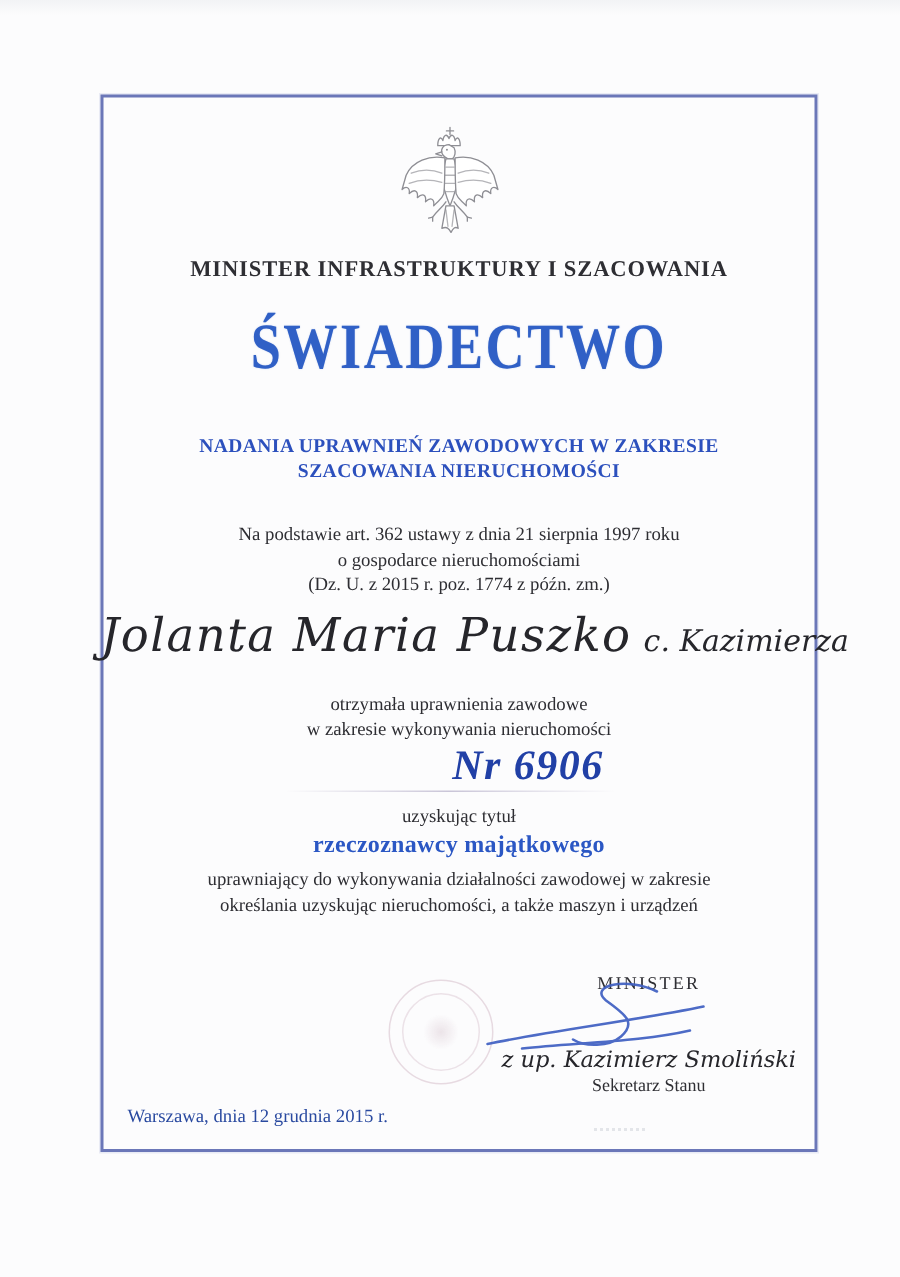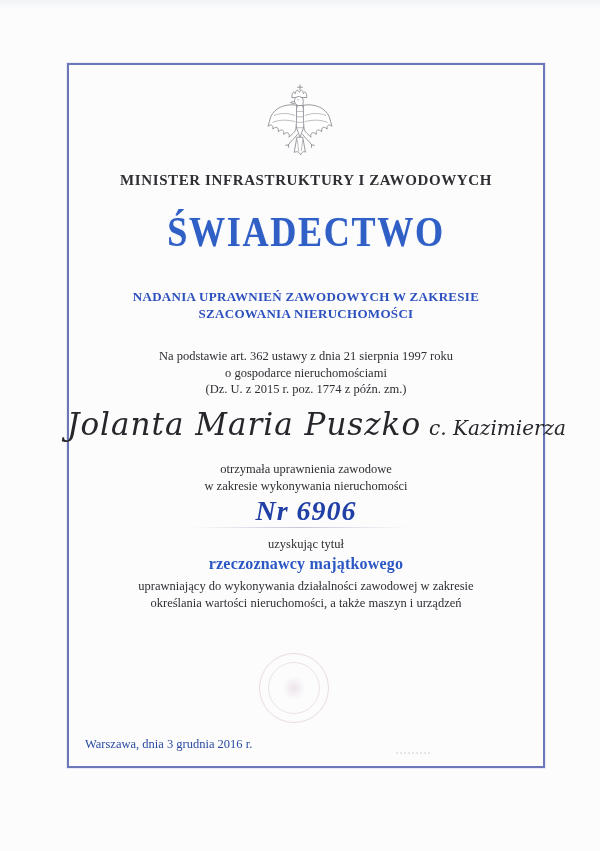--- a/index.html
+++ b/index.html
@@ -43,21 +43,21 @@
   }
   .name-patronymic {
     font-family:"DejaVu Serif", serif; font-style:italic; font-size:20px;
     margin-left:8px;
   }
 
   .grant { top:461px; font-size:12.5px; line-height:16.5px; color:#2e2e33; }
 
   .license-number {
     top:495px; font-size:28px; font-weight:bold; font-style:italic;
-    color:#2140a6; letter-spacing:1px;
+    color:#2140a6; letter-spacing:1px;padding-left:46px;
   }
   .number-underline {
     position:absolute; left:190px; top:527px; width:220px; height:1px;
     background:linear-gradient(to right, rgba(140,130,170,0), rgba(140,130,170,.45), rgba(140,130,170,0));
   }
 
   .title-intro { top:537px; font-size:12.5px; color:#2e2e33; }
   .prof-title {
     top:555px; font-size:16px; font-weight:bold; color:#2b57c4;
     letter-spacing:.2px;
@@ -120,21 +120,21 @@
       <path d="M12,46 C22,42 32,42 42,46 M10,56 C20,52 32,52 42,55" fill="none" opacity=".65"></path>
       <path d="M55,31 C70,28 87,34 93,48 L97,62 C93,58 89,60 90,66 C85,61 81,63 82,70 C77,65 73,67 74,74 C69,69 65,71 66,78 C62,73 58,72 56,66 C55,55 55,42 55,31 Z"></path>
       <path d="M88,46 C78,42 68,42 58,46 M90,56 C80,52 68,52 58,55" fill="none" opacity=".65"></path>
       <path d="M46,74 C42,80 37,83 33,89 M54,74 C58,80 63,83 67,89" fill="none"></path>
       <path d="M33,89 l-4,1 M33,89 l0,4 M67,89 l4,1 M67,89 l0,4" fill="none"></path>
       <path d="M46,78 L54,78 L58,100 C55,98 53,100 51,104 C49,100 47,98 42,100 Z"></path>
       <path d="M46,82 L48,98 M54,82 L52,98" fill="none" opacity=".65"></path>
     </g>
   </svg>
 
-  <div class="centered issuer">MINISTER INFRASTRUKTURY I ZAWODOWYCH</div>
+  <div class="centered issuer">MINISTER INFRASTRUKTURY I SZACOWANIA</div>
 
   <div class="centered title">ŚWIADECTWO</div>
 
   <div class="centered subtitle">
     <div>NADANIA UPRAWNIEŃ ZAWODOWYCH W ZAKRESIE</div>
     <div>SZACOWANIA NIERUCHOMOŚCI</div>
   </div>
 
   <div class="centered legal">
     <div>Na podstawie art. 362 ustawy z dnia 21 sierpnia 1997 roku</div>
@@ -153,22 +153,34 @@
 
   <div class="centered license-number">Nr 6906</div>
   <div class="number-underline"></div>
 
   <div class="centered title-intro">uzyskując tytuł</div>
 
   <div class="centered prof-title">rzeczoznawcy majątkowego</div>
 
   <div class="centered scope">
     <div>uprawniający do wykonywania działalności zawodowej w zakresie</div>
-    <div>określania wartości nieruchomości, a także maszyn i urządzeń</div>
+    <div>określania uzyskując nieruchomości, a także maszyn i urządzeń</div>
   </div>
 
   <div class="seal"></div>
 
+  <div class="signer-block">
+    <div class="signer-role">MINISTER</div>
+    <svg class="signature" viewBox="0 0 150 52" width="150" height="52" aria-hidden="true">
+      <g fill="none" stroke="#3f5fc2" stroke-width="1.7" stroke-linecap="round" opacity="0.92">
+        <path d="M116,7 C96,-3 70,3 82,13 C96,23 102,28 92,37 C84,44 68,44 60,39"></path>
+        <path d="M3,42 C46,33 104,26 147,17"></path>
+        <path d="M26,45 C66,41 108,40 138,33"></path>
+      </g>
+    </svg>
+    <div class="signer-name">z up. Kazimierz Smoliński</div>
+    <div class="signer-title">Sekretarz Stanu</div>
+  </div>
 
-  <div class="place-date">Warszawa, dnia 3 grudnia 2016 r.</div>
+  <div class="place-date">Warszawa, dnia 12 grudnia 2015 r.</div>
 
   <div class="scan-artifact"></div>
 </div>
 
 </body></html>

